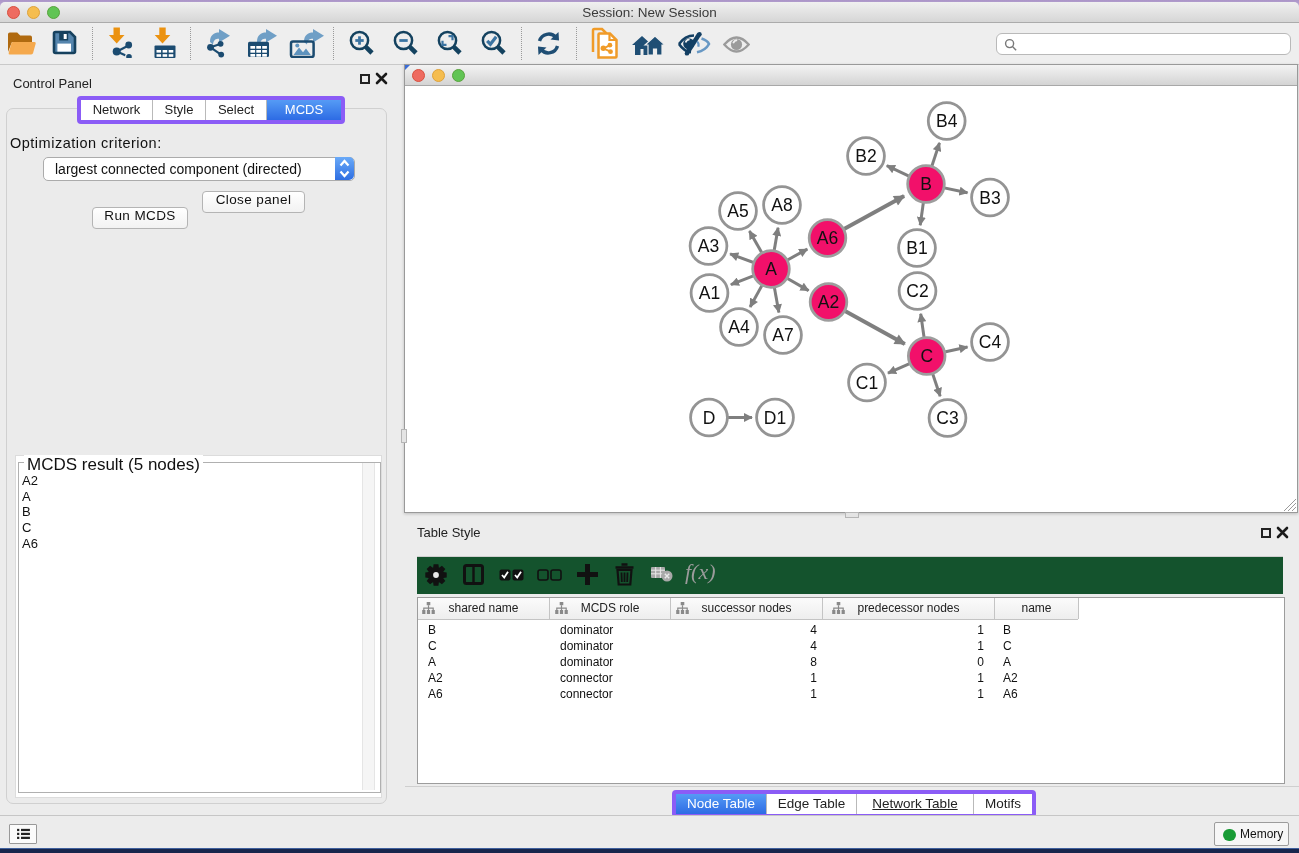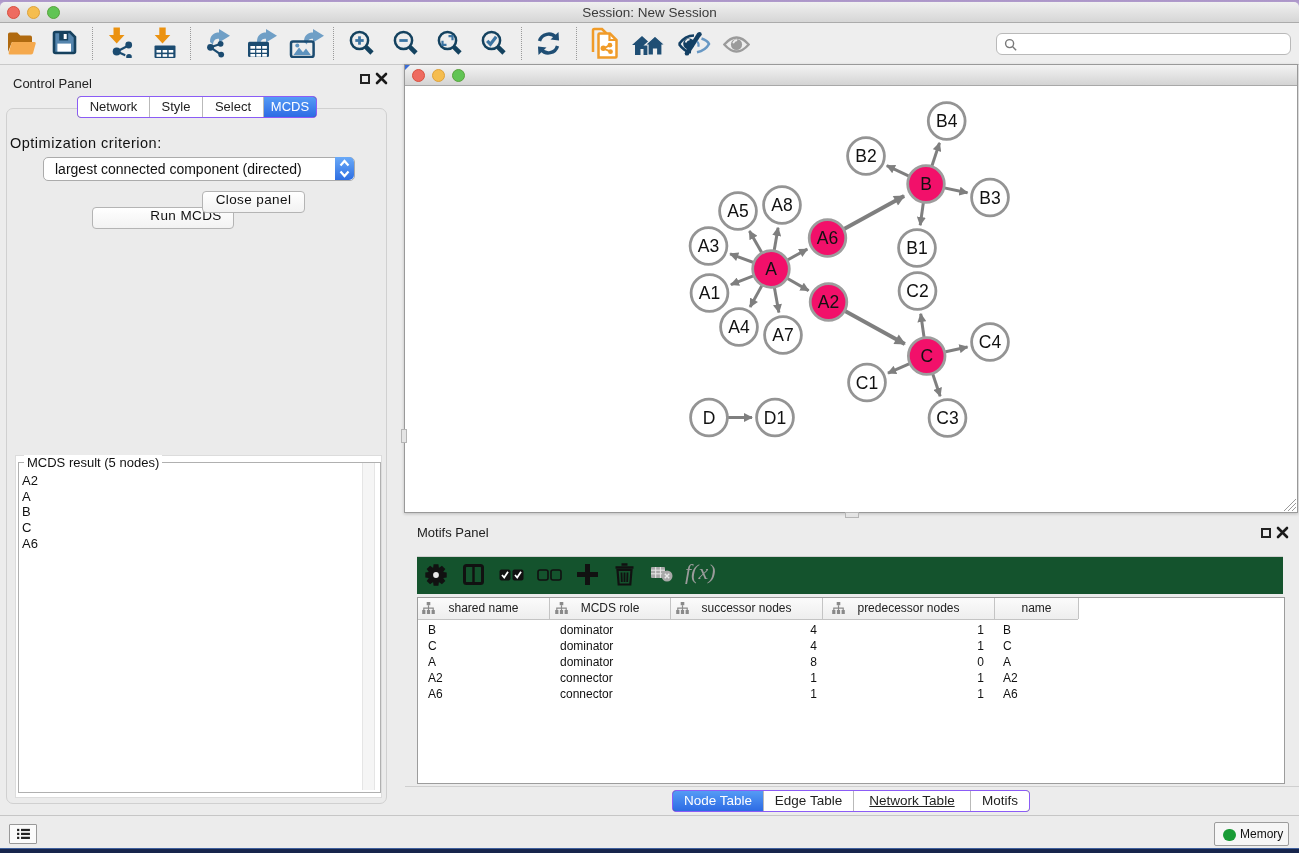--- a/index.html
+++ b/index.html
@@ -14,33 +14,33 @@
 #wintitle{left:0;top:5px;width:1299px;text-align:center;font-size:13.5px;color:#3a3a3a;}
 #toolbar{left:0;top:23px;width:1299px;height:41px;background:#eeeeee;border-bottom:1px solid #c9c9c9;}
 #toolbarfill{left:0;top:9px;width:1299px;height:14px;background:#eeeeee;z-index:-1;}
 .tsep{position:absolute;top:4px;height:33px;width:0;border-left:1px dotted #9a9a9a;}
 .ticon{position:absolute;top:5px;}
 #searchbox{position:absolute;left:996px;top:33px;width:293px;height:20px;background:#fff;border:1px solid #b9b9b9;border-radius:6px;}
 
 #cp-title{left:13px;top:76px;font-size:13px;color:#222;}
 .floatbtn{width:5.5px;height:5.5px;border:2px solid #222;}
 #cp-body{left:6px;top:108px;width:379px;height:694px;background:#ebebeb;border:1px solid #d0d0d0;border-radius:7px;}
-.tabseg{position:absolute;display:flex;height:20px;border:1px solid #8b5cf6;border-radius:4px;background:#404040;overflow:hidden;}
+.tabseg{position:absolute;display:flex;height:20px;border:4px solid #8b5cf6;border-radius:4px;background:#404040;overflow:hidden;}
 .tabseg .tab{height:20px;line-height:20px;font-size:13px;color:#222;text-align:center;border-right:1px solid #b9b9b9;background:#fff;}
 .tabseg .tab:last-child{border-right:none;}
 .tabseg .sel{background:linear-gradient(#559bf5,#2d6be4);color:#fff;}
 #cptabs{left:77px;top:96px;}
 #optlabel{left:10px;top:135px;width:390px;text-align:left;font-size:14.5px;letter-spacing:0.5px;color:#111;}
 #dropdown{left:43px;top:157px;width:310px;height:22px;background:#fff;border:1px solid #ababab;border-radius:5px;}
 #dropdown .txt{position:absolute;left:11px;top:2.5px;font-size:14px;color:#111;}
 #dd-step{position:absolute;right:0px;top:-1px;width:19px;height:23px;border-radius:0 5px 5px 0;background:linear-gradient(#6aaaf8,#2e6ee2);}
 .btn{position:absolute;height:20px;background:linear-gradient(#ffffff,#f2f2f2);border:1px solid #b4b4b4;border-radius:4px;font-size:13.5px;letter-spacing:0.4px;color:#111;text-align:center;}
 #grpwhite{left:15px;top:455px;width:365px;height:341px;background:#fff;border:1px solid #dcdcdc;}
 #grpbox{left:18px;top:462px;width:361px;height:329px;border:1px solid #b0b0b0;}
-#grptitle{left:24px;top:455px;font-size:13px;color:#111;background:#fff;padding:0 3px;}
+#grptitle{left:24px;top:455px;font-size:17px;color:#111;background:#fff;padding:0 3px;}
 #grplist{left:19px;top:463px;width:340px;height:327px;background:#fff;font-size:13px;color:#111;line-height:15.7px;padding:10px 0 0 3px;box-sizing:border-box;}
 #grpsb{left:362px;top:463px;width:11px;height:327px;background:#f5f5f5;border-left:1px solid #e5e5e5;border-right:1px solid #e5e5e5;}
 
 #netwin{left:404px;top:64px;width:892px;height:447px;background:#fff;border:1px solid #999;box-shadow:0 1px 3px rgba(0,0,0,0.2);}
 #nettitle{left:0;top:0;width:100%;height:20px;background:linear-gradient(#f3f3f3,#d4d4d4);border-bottom:1px solid #a8a8a8;}
 
 #tp-title{left:417px;top:525px;font-size:13px;color:#222;}
 #tp-toolbar{left:417px;top:556px;width:866px;height:37px;background:#14532d;border-top:1px solid #cfcfcf;}
 #tbl{left:417px;top:597px;width:866px;height:185px;background:#fff;border:1px solid #9c9c9c;}
 #tblhead{position:absolute;left:0;top:0;width:660px;height:21px;background:linear-gradient(#fbfbfb,#eeeeee);border-bottom:1px solid #c4c4c4;}
@@ -220,30 +220,30 @@
 <div class="abs" id="cp-title">Control Panel</div>
 <div class="abs floatbtn" style="left:360px;top:74px;"></div>
 <svg class="abs" style="left:375px;top:72px;" width="13" height="13" viewBox="0 0 13 13">
     <path d="M2,2 L11,11 M11,2 L2,11" stroke="#1a1a1a" stroke-width="2.6" stroke-linecap="round"></path>
   </svg>
 <div class="abs" id="cp-body"></div>
 <div class="tabseg" id="cptabs">
   <div class="tab" style="width:71px;">Network</div>
   <div class="tab" style="width:52px;">Style</div>
   <div class="tab" style="width:60px;">Select</div>
-  <div class="tab sel" style="width:52px;">MCDS</div>
+  <div class="tab sel" style="width:74px;">MCDS</div>
 </div>
 <div class="abs" id="optlabel">Optimization criterion:</div>
 <div class="abs" id="dropdown">
     <span class="txt">largest connected component (directed)</span>
     <div id="dd-step"><svg width="19" height="23" viewBox="0 0 19 23">
         <path d="M5.5,8.5 L9.5,4 L13.5,8.5 M5.5,14.5 L9.5,19 L13.5,14.5" fill="none" stroke="#fff" stroke-width="2.2"></path>
       </svg></div>
   </div>
-<div class="btn" style="left:92px;top:207px;width:94px;padding-left:46px;">Run MCDS</div>
+<div class="btn" style="left:92px;top:207px;width:94px;">Run MCDS</div>
 <div class="btn" style="left:202px;top:191px;width:101px;">Close panel</div>
 <div class="abs" id="grpwhite"></div>
 <div class="abs" id="grpbox"></div>
 <div class="abs" id="grplist">A2<br>A<br>B<br>C<br>A6</div>
 <div class="abs" id="grpsb"></div>
 <div class="abs" id="grptitle">MCDS result (5 nodes)</div>
 
 <div class="abs" id="netwin">
   <div class="abs" style="left:0;top:0;width:0;height:0;border-top:5px solid #3a6cd6;border-right:5px solid transparent;z-index:5;"></div>
   <div class="abs" id="nettitle"></div>
@@ -326,21 +326,21 @@
         <line x1="0" y1="12" x2="12" y2="0"></line>
         <line x1="4" y1="12" x2="12" y2="4"></line>
         <line x1="8" y1="12" x2="12" y2="8"></line>
       </g>
     </svg>
 </div>
 <div class="abs" style="left:401px;top:429px;width:4px;height:12px;background:#e4e4e4;border:1px solid #b5b5b5;"></div>
 <div class="abs" style="left:845px;top:512px;width:12px;height:4px;background:#e4e4e4;border:1px solid #b5b5b5;"></div>
 
 <div class="abs" style="left:405px;top:786px;width:894px;border-top:1px solid #cfcfcf;"></div>
-<div class="abs" id="tp-title">Motifs Panel</div>
+<div class="abs" id="tp-title">Table Style</div>
 <div class="abs floatbtn" style="left:1261px;top:528px;"></div>
 <svg class="abs" style="left:1276px;top:526px;" width="13" height="13" viewBox="0 0 13 13">
     <path d="M2,2 L11,11 M11,2 L2,11" stroke="#1a1a1a" stroke-width="2.6" stroke-linecap="round"></path>
   </svg>
 <div class="abs" id="tp-toolbar">
   <svg class="abs" style="left:8px;top:7px;" width="22" height="22" viewBox="0 0 22 22">
       <path d="M18.3,8.1 L21.7,8.6 L21.7,13.4 L18.3,13.9 L18.2,14.1 L20.3,16.9 L16.9,20.3 L14.1,18.2 L13.9,18.3 L13.4,21.7 L8.6,21.7 L8.1,18.3 L7.9,18.2 L5.1,20.3 L1.7,16.9 L3.8,14.1 L3.7,13.9 L0.3,13.4 L0.3,8.6 L3.7,8.1 L3.8,7.9 L1.7,5.1 L5.1,1.7 L7.9,3.8 L8.1,3.7 L8.6,0.3 L13.4,0.3 L13.9,3.7 L14.1,3.8 L16.9,1.7 L20.3,5.1 L18.2,7.9 z" fill="#111"></path>
       <circle cx="11" cy="11" r="2.9" fill="#e9e9e9"></circle>
     </svg>
   <svg class="abs" style="left:46px;top:7px;" width="21" height="21" viewBox="0 0 21 21">

